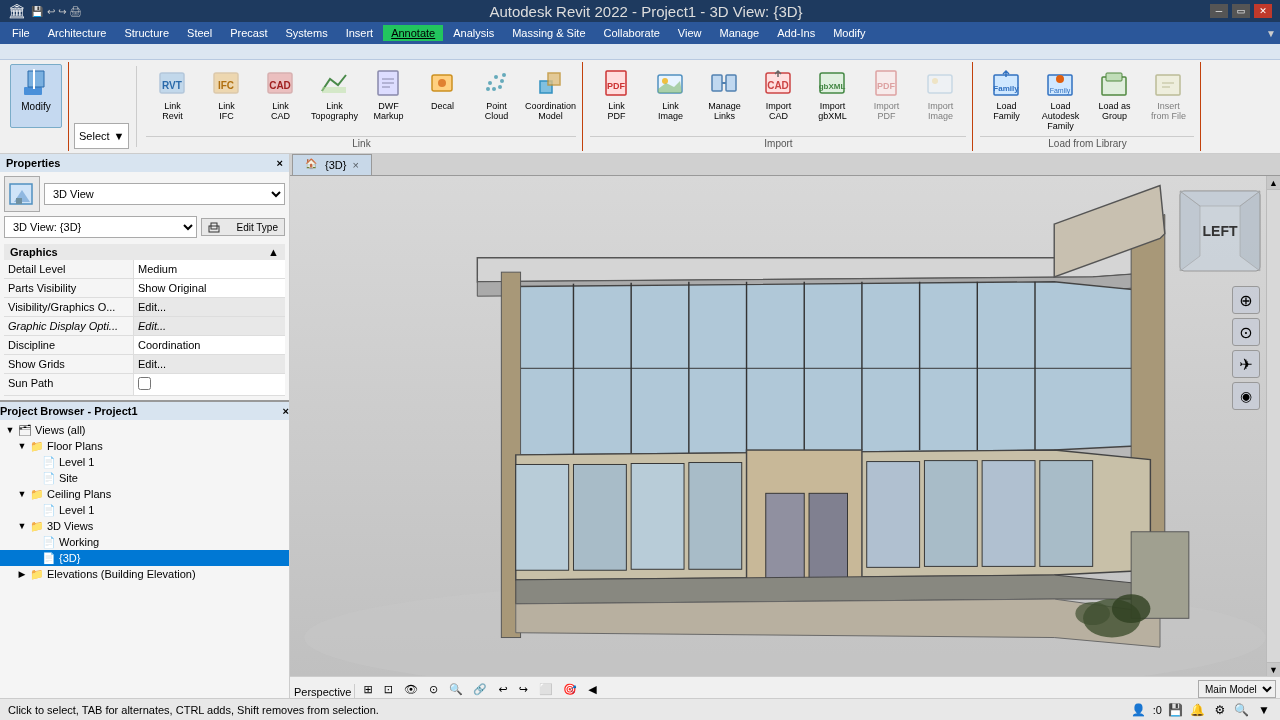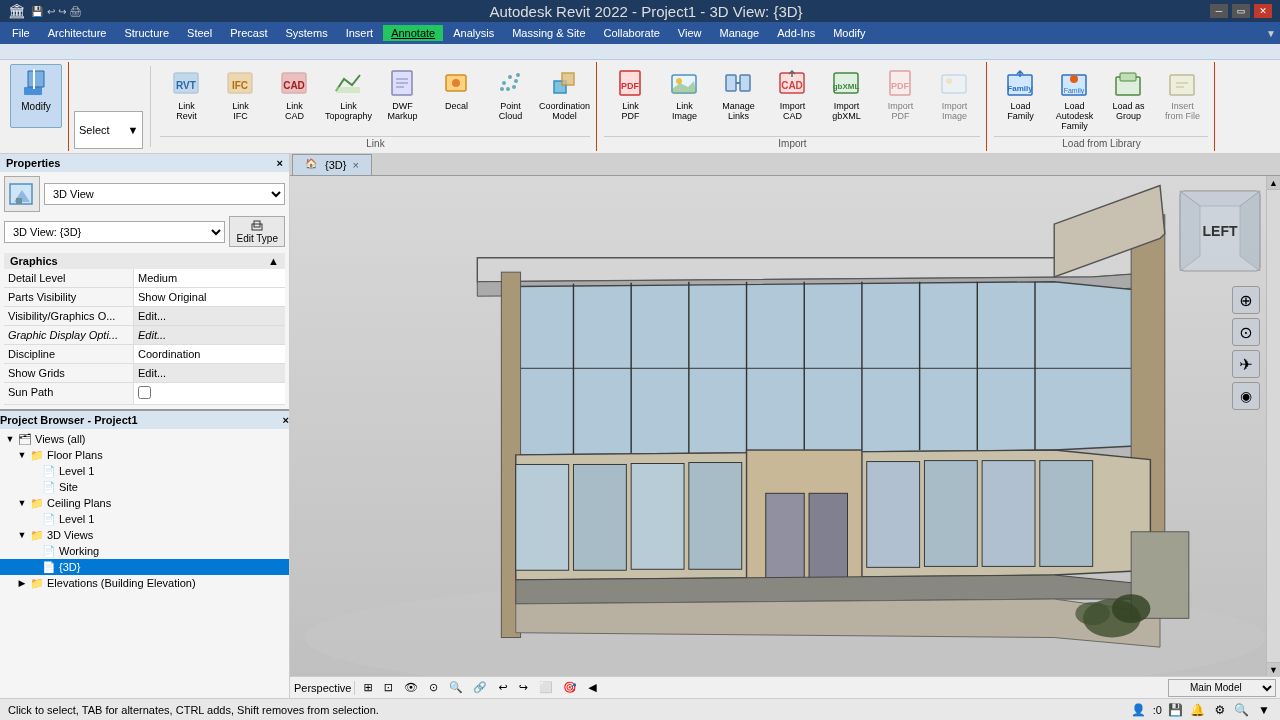--- a/index.html
+++ b/index.html
@@ -49,21 +49,21 @@
 
     
     #properties-panel { flex: 0 0 auto; background: #f5f5f5; border-bottom: 2px solid #999; }
     #properties-header { background: #d8e4f0; padding: 3px 6px; display: flex; align-items: center; justify-content: space-between; font-size: 11px; font-weight: bold; }
     #properties-content { padding: 4px; }
     #view-type-row { display: flex; align-items: center; gap: 4px; margin-bottom: 4px; }
     .view-icon { width: 36px; height: 36px; background: #e8e8e8; border: 1px solid #aaa; display: flex; align-items: center; justify-content: center; font-size: 10px; }
     .view-type-select { flex: 1; height: 22px; border: 1px solid #aaa; background: #fff; font-size: 11px; padding: 0 4px; }
     #view-dropdown-row { display: flex; align-items: center; gap: 4px; margin-bottom: 6px; }
     .view-select { flex: 1; height: 22px; border: 1px solid #aaa; background: #fff; font-size: 11px; padding: 0 4px; }
-    .edit-type-btn { padding: 2px 6px; font-size: 10px; border: 1px solid #aaa; background: #e8e8e8; cursor: pointer; display: flex; align-items: center; gap: 2px; white-space: nowrap; flex-direction: column; }
+    .edit-type-btn { padding: 2px 6px; font-size: 10px; border: 1px solid #aaa; background: #e8e8e8; cursor: pointer; display: flex; align-items: center; gap: 16px; white-space: nowrap; }
     #properties-section-header { background: #e8e8e8; padding: 2px 6px; font-weight: bold; font-size: 11px; display: flex; justify-content: space-between; align-items: center; }
     .prop-row { display: flex; border-bottom: 1px solid #ddd; }
     .prop-label { width: 130px; padding: 3px 4px; background: #f5f5f5; border-right: 1px solid #ddd; font-size: 11px; overflow: hidden; text-overflow: ellipsis; white-space: nowrap; }
     .prop-value { flex: 1; padding: 3px 4px; background: #fff; font-size: 11px; }
     .prop-value.edit-btn { background: #e8e8e8; cursor: pointer; color: #000; }
     #properties-footer { display: flex; align-items: center; justify-content: space-between; padding: 3px 6px; border-top: 1px solid #ccc; }
     .properties-help-link { color: #0070c0; cursor: pointer; font-size: 11px; text-decoration: underline; }
     .apply-btn { padding: 3px 14px; font-size: 11px; border: 1px solid #aaa; background: #e0e0e0; cursor: pointer; }
 
     
@@ -85,30 +85,30 @@
     .viewport-tab.active { background: #c8d8e8; }
     .tab-icon { width: 14px; height: 14px; font-size: 10px; }
     .tab-close { font-size: 11px; cursor: pointer; opacity: 0.6; }
     #viewport-canvas { flex: 1; position: relative; overflow: hidden; }
 
     
     #building-svg { width: 100%; height: 100%; }
     #view-cube { position: absolute; right: 15px; top: 40px; width: 80px; height: 80px; }
 
     
-    #bottom-bar { height: 22px; background: #f0f0f0; border-top: 1px solid #ccc; display: flex; align-items: center; padding: 0 4px; gap: 1px; font-size: 11px; }
+    #bottom-bar { height: 22px; background: #f0f0f0; border-top: 1px solid #ccc; display: flex; align-items: flex-end; padding: 0 4px; gap: 1px; font-size: 11px; }
     .bottom-separator { width: 1px; height: 14px; background: #ccc; margin: 0 2px; }
     .bottom-btn { padding: 1px 4px; cursor: pointer; border: 1px solid transparent; border-radius: 2px; }
 
     
     #status-bar { height: 22px; background: #e8e8e8; border-top: 1px solid #ccc; display: flex; align-items: center; padding: 0 8px; gap: 8px; font-size: 11px; }
     #status-left { flex: 1; }
     #status-right { display: flex; align-items: center; gap: 6px; }
     .status-icon { width: 16px; height: 16px; cursor: pointer; font-size: 12px; display: flex; align-items: center; justify-content: center; }
-    .model-select { height: 18px; border: 1px solid #aaa; font-size: 10px; padding: 0 17px; }
+    .model-select { height: 18px; border: 1px solid #aaa; font-size: 10px; padding: 0 2px; }
 
     
     #browser-content::-webkit-scrollbar { width: 8px; }
     #browser-content::-webkit-scrollbar-track { background: #e8e8e8; }
     #browser-content::-webkit-scrollbar-thumb { background: #aaa; }
   </style>
 </head>
 <body>
 
 <div id="title-bar">
@@ -159,21 +159,21 @@
                 <polygon points="8,4 24,4 24,20 8,20" fill="#7ab0e0" stroke="#2a6aaa" stroke-width="1"></polygon>
                 <line x1="14" y1="2" x2="14" y2="22" stroke="#fff" stroke-width="2"></line>
               </svg>
           </div>
           <span>Modify</span>
         </div>
       </div>
     </div>
 
     <div style="display:flex;flex-direction:column;justify-content:flex-end;padding:2px 4px;">
-      <div style="display:flex;align-items:center;gap:18px;padding:12px 4px;border:1px solid #aaa;background:#fff;cursor:pointer;">
+      <div style="display:flex;align-items:center;gap:4px;padding:6px 4px;border:1px solid #aaa;background:#fff;cursor:pointer;">
         <span>Select</span>
         <span>▼</span>
       </div>
     </div>
 
     <div style="width:1px;background:#ccc;margin:4px 2px;"></div>
 
     <div class="ribbon-group">
       <div class="ribbon-group-items">
         <div class="ribbon-btn">

